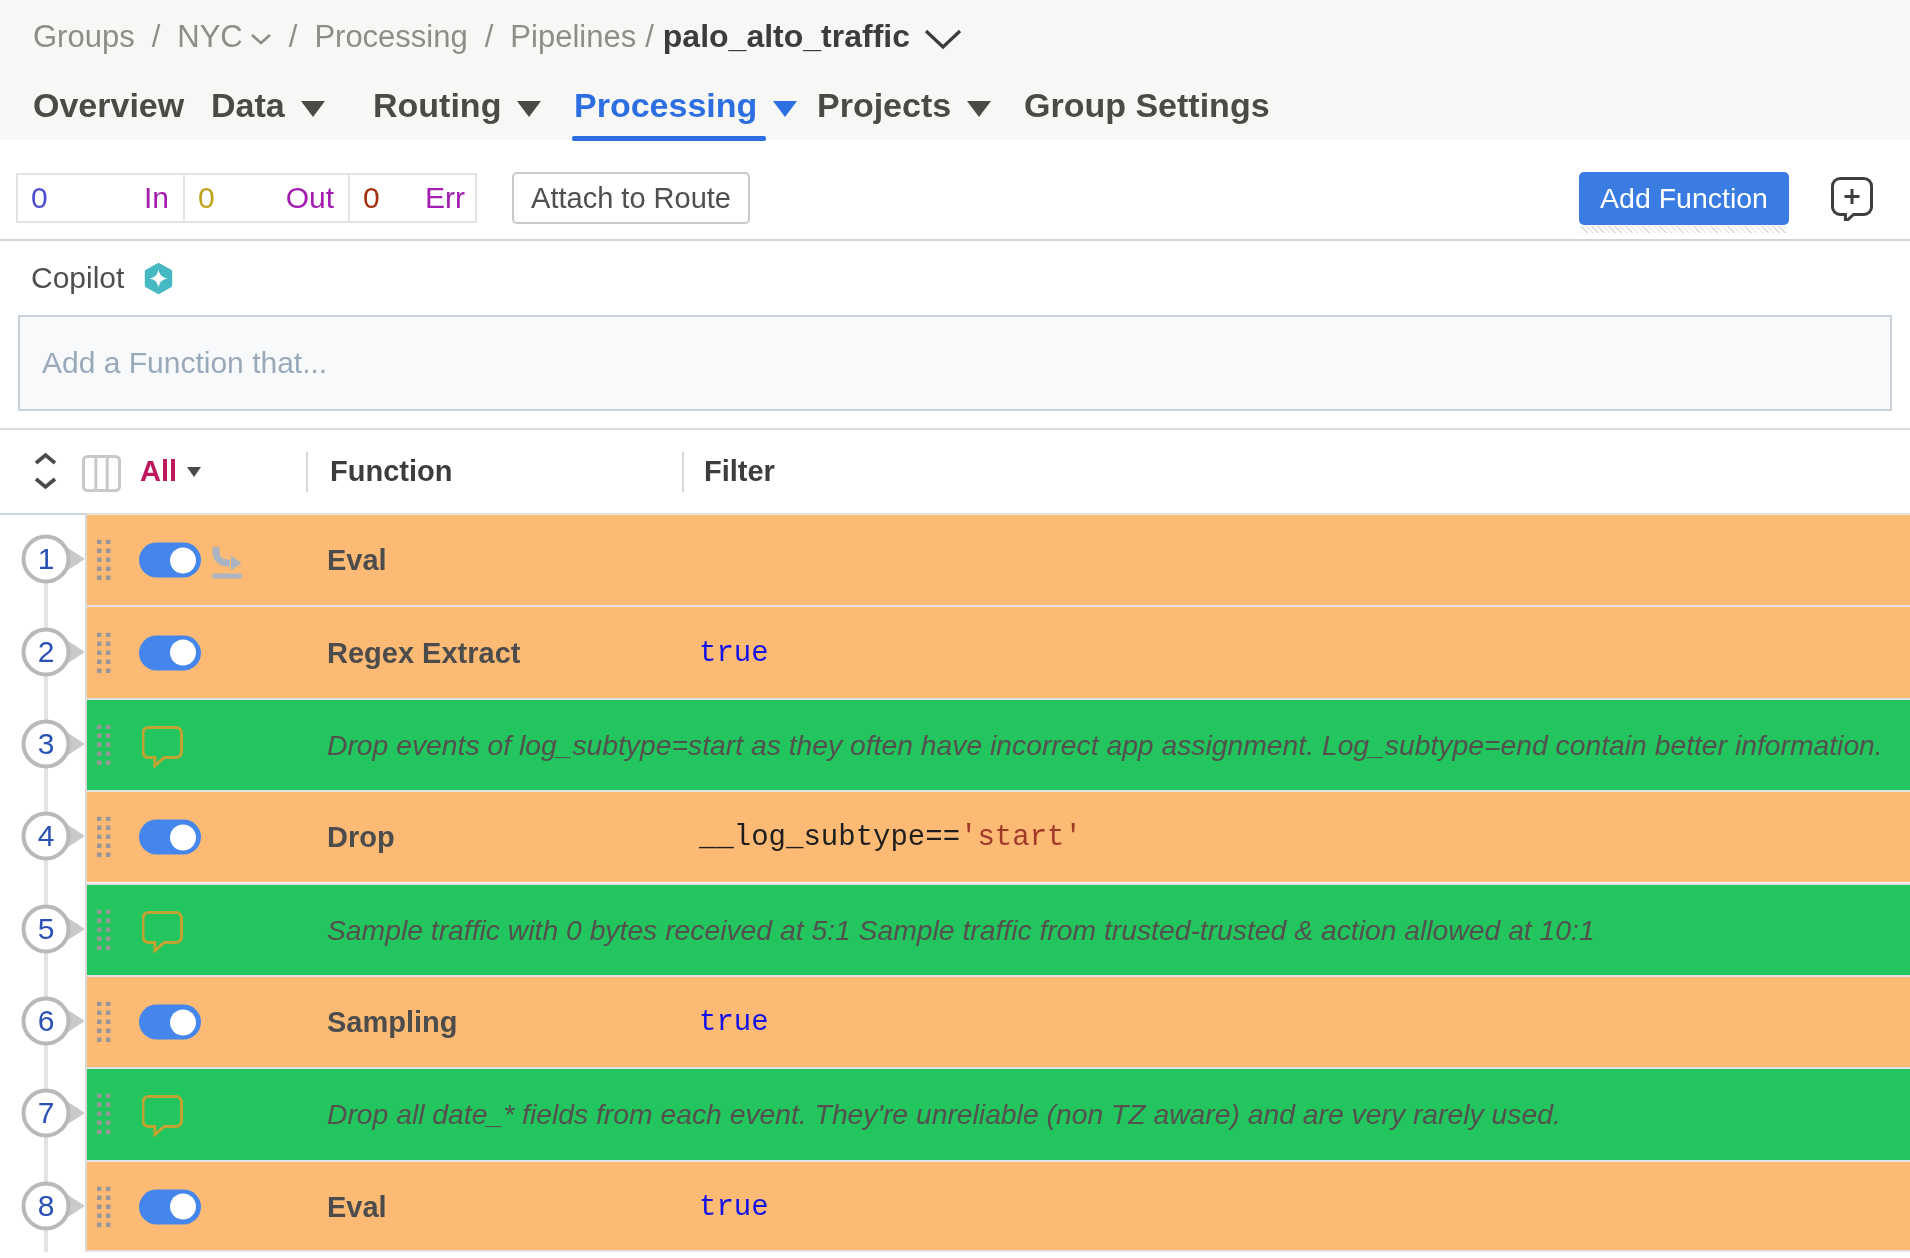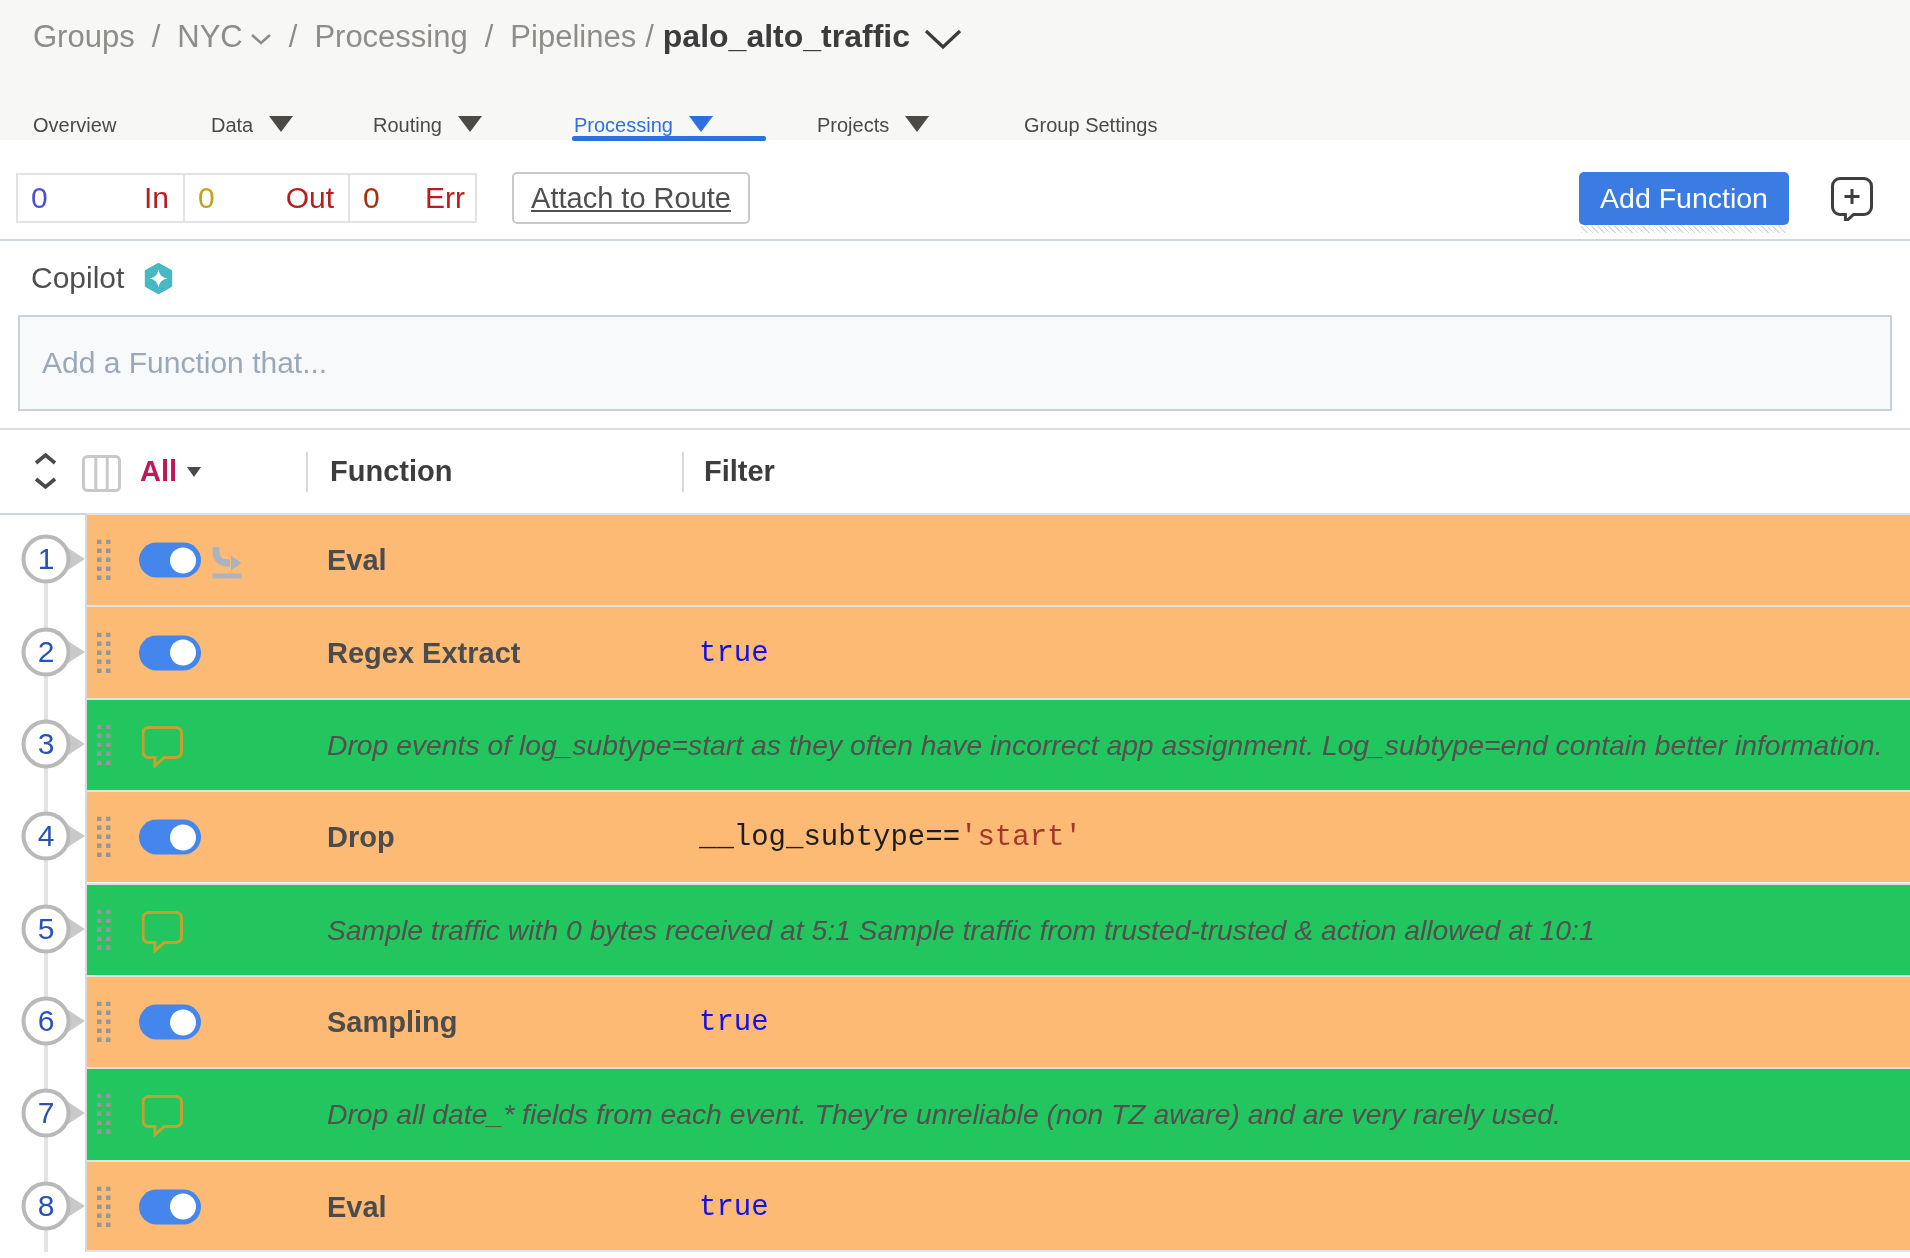--- a/index.html
+++ b/index.html
@@ -5,34 +5,34 @@
 #page { position:relative; width:1910px; height:1258px; overflow:hidden; }
 .abs { position:absolute; }
 
 
 #hdr { position:absolute; left:0; top:0; width:1910px; height:140px; background:#f7f7f6; }
 #crumb { position:absolute; left:33px; top:18px; font-size:31px; color:#8f8d8a; white-space:nowrap; }
 #crumb span { vertical-align:baseline; }
 .sep { padding:0 17px; }
 .crumb-b { font-size:32px; font-weight:700; color:#3c3c3c; }
 .chev { display:inline-block; vertical-align:middle; margin-left:7px; }
-.tab { position:absolute; top:86px; font-size:20px; font-weight:400; color:#4c4a47; white-space:nowrap;margin-top:28px; }
+.tab { position:absolute; top:86px; font-size:34px; font-weight:700; color:#4c4a47; white-space:nowrap; }
 .tab .tri { display:inline-block; width:0; height:0; border-left:12.5px solid transparent; border-right:12.5px solid transparent; border-top:16px solid #4c4a47; margin-left:16px; }
 .tab.act { color:#2d6fe0; }
 .tab.act .tri { border-top-color:#2d6fe0; }
 #underline { position:absolute; left:572px; top:136px; width:194px; height:5px; background:#2d6fe0; border-radius:2px; }
 
 
 #tooldiv { position:absolute; left:0; top:239px; width:1910px; height:2px; background:#ccd6dc; }
 #stats { position:absolute; left:16px; top:173px; width:461px; height:50px; border:2px solid #e3e3e3; display:flex; font-size:30px; }
 #stats .seg { position:relative; height:100%; }
 #stats .seg + .seg { border-left:2px solid #e3e3e3; }
 #stats .v { position:absolute; left:13px; top:50%; transform:translateY(-50%); }
-#stats .l { position:absolute; right:14px; top:50%; transform:translateY(-50%); color:#b91c1c; }
-#attach { position:absolute; left:512px; top:172px; width:238px; height:52px; border:2px solid #c9c9c9; border-radius:5px; color:#4f4f4f; font-size:29px; display:flex; align-items:center; justify-content:center;text-decoration:underline; }
+#stats .l { position:absolute; right:14px; top:50%; transform:translateY(-50%); color:#a21caf; }
+#attach { position:absolute; left:512px; top:172px; width:238px; height:52px; border:2px solid #c9c9c9; border-radius:5px; color:#4f4f4f; font-size:29px; display:flex; align-items:center; justify-content:center; }
 #addfn { position:absolute; left:1579px; top:172px; width:210px; height:53px; background:#3a7ce2; border-radius:5px; color:#fff; font-size:28.5px; display:flex; align-items:center; justify-content:center; }
 
 
 #copilot { position:absolute; left:31px; top:261px; font-size:30px; color:#4f4f4f; }
 #cpbadge { position:absolute; left:143px; top:263px; }
 #cpinput { position:absolute; left:18px; top:315px; width:1874px; height:96px; background:#f8f9fb; border:2px solid #c9d2da; display:flex; align-items:center; padding-left:22px; font-size:30px; color:#9aa9ba; }
 #tablediv { position:absolute; left:0; top:428px; width:1910px; height:2px; background:#dcdcdc; }
 
 
 #thead { position:absolute; left:0; top:430px; width:1910px; height:83px; }

